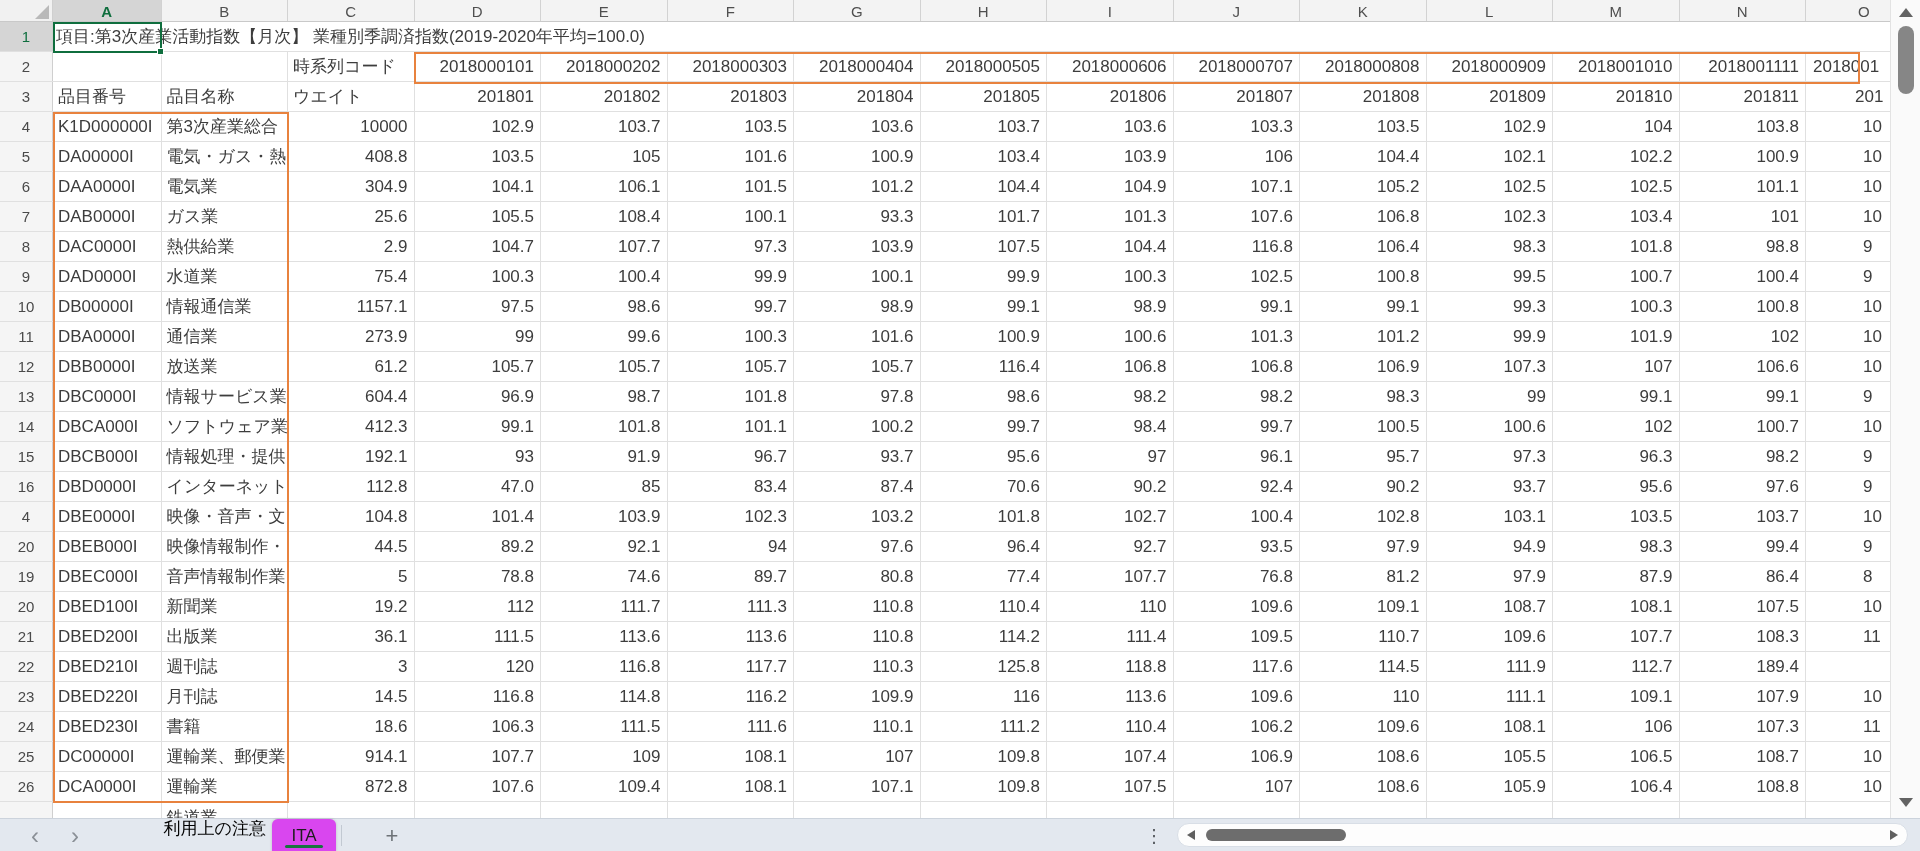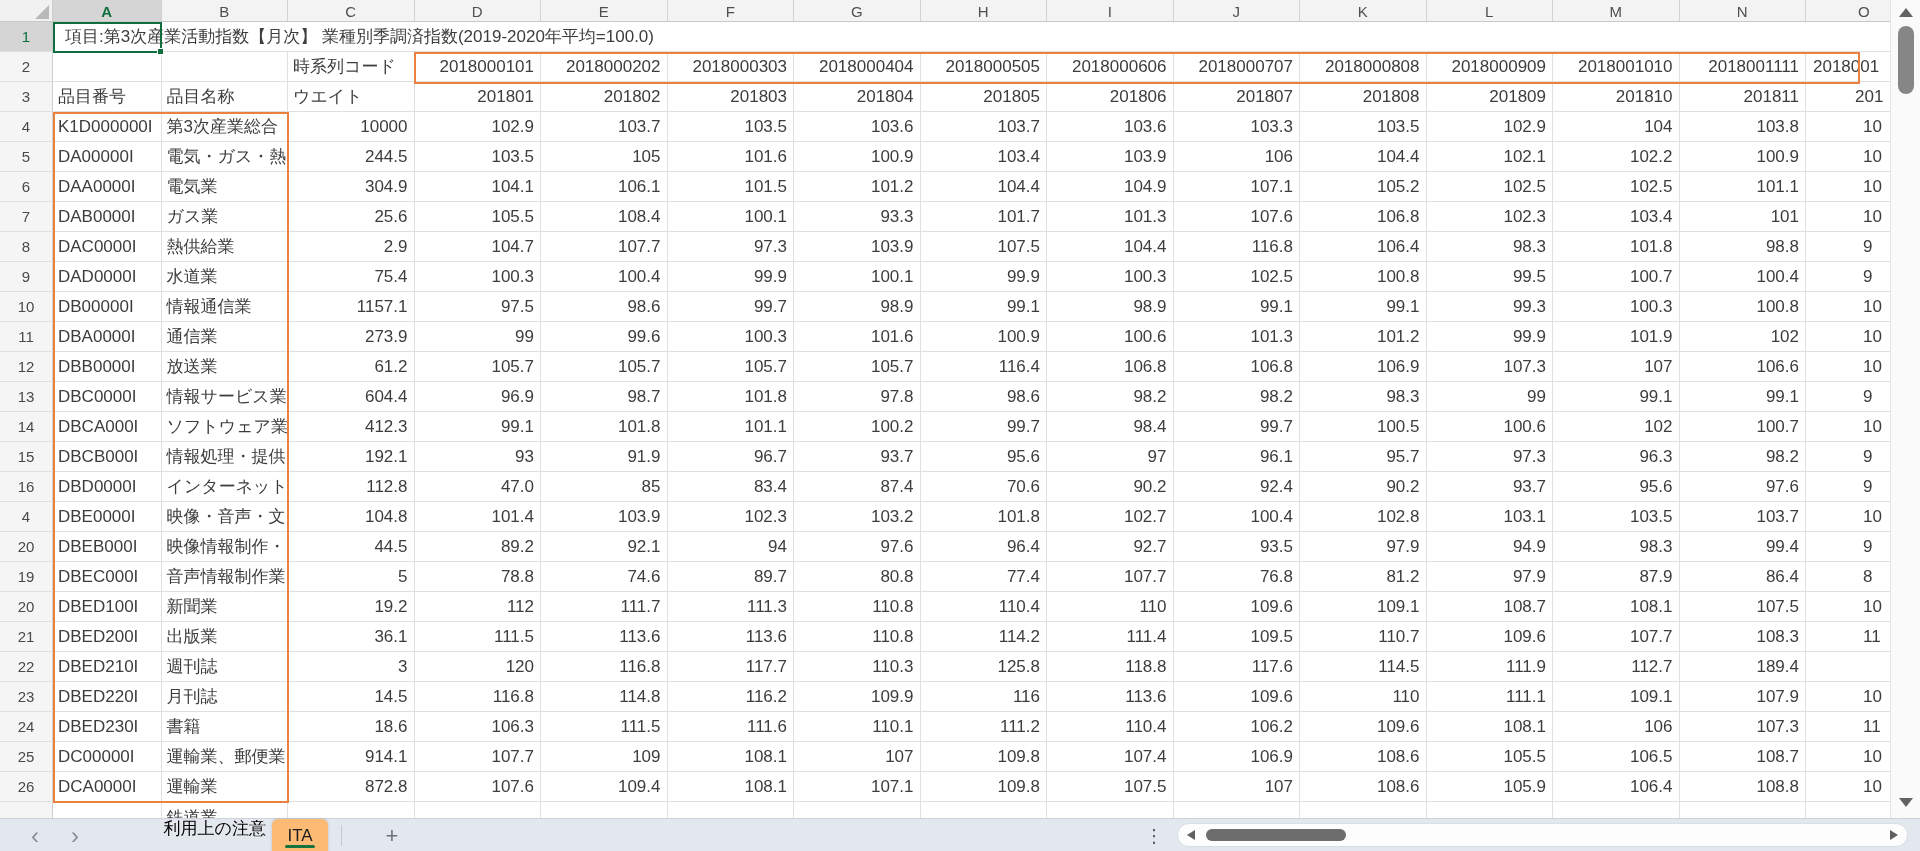--- a/index.html
+++ b/index.html
@@ -25,21 +25,21 @@
   .r{display:flex;height:30px;border-bottom:1px solid var(--grid);background:#fff;}
   .gut{flex:none;width:53px;background:#f5f5f5;border-right:1px solid var(--gridd);display:flex;align-items:center;justify-content:center;font-size:15px;color:#4a4a4a;}
   .gut.sel{background:var(--hsel);color:var(--green);}
   .c{flex:none;height:100%;border-right:1px solid var(--grid);overflow:hidden;white-space:nowrap;font-size:17px;color:var(--txt);display:flex;align-items:center;}
   .c.nb{border-right:none;}
   .num{justify-content:flex-end;padding-right:6px;}
   .txt{justify-content:flex-start;padding-left:5px;}
   .o-cell{border-right:none!important;justify-content:flex-start;}
   .o-code{padding-left:7px;} .o-month{padding-left:49px;} .o-val{padding-left:57px;}
   .titlecell{overflow:visible!important;position:relative;}
-  .titlecell span{position:relative;z-index:3;padding-left:12px;white-space:nowrap;}
+  .titlecell span{position:relative;z-index:3;padding-left:3px;white-space:nowrap;}
   .partial{height:16px;overflow:hidden;border-bottom:none;}
   .partial .c, .partial .gut{height:30px;}
 
   
   .selborder{position:absolute;left:53px;top:22px;width:109px;height:31px;border:2px solid var(--green);z-index:5;pointer-events:none;}
   .fillhandle{position:absolute;right:-4px;bottom:-4px;width:7px;height:7px;background:var(--green);border:1px solid #fff;}
   .obox{position:absolute;border:2px solid var(--orange);z-index:4;pointer-events:none;}
   .obox1{left:414px;top:52px;width:1446px;height:32px;}
   .obox2{left:53px;top:112px;width:236px;height:691px;}
 
@@ -47,21 +47,21 @@
   .vscroll{position:absolute;left:1890px;top:0;width:30px;height:818px;background:#fafafa;border-left:1px solid #e3e3e3;}
   .varrow-up{position:absolute;left:8px;top:8px;width:0;height:0;border-left:7px solid transparent;border-right:7px solid transparent;border-bottom:9px solid #636363;}
   .vthumb{position:absolute;left:7px;top:26px;width:16px;height:68px;background:#868686;border-radius:8px;}
   .varrow-down{position:absolute;left:8px;top:798px;width:0;height:0;border-left:7px solid transparent;border-right:7px solid transparent;border-top:9px solid #636363;}
 
   
   .tabbar{position:absolute;left:0;top:818px;width:1920px;height:33px;background:var(--barbg);border-top:1px solid #ccd3dc;}
   .chev{position:absolute;top:0;height:33px;width:30px;display:flex;align-items:center;justify-content:center;font-size:24px;color:#8a8f96;cursor:pointer;}
   .chev.prev{left:20px;} .chev.next{left:60px;}
   .tab-inactive{position:absolute;left:140px;top:0;width:126px;height:18px;display:flex;align-items:center;justify-content:flex-end;font-size:17px;color:#000000;cursor:pointer;}
-  .tab-active{position:absolute;left:272px;top:0;width:56px;height:33px;background:#fdba74;border-radius:6px 6px 0 0;box-shadow:0 0 3px rgba(0,0,0,.18);display:flex;align-items:center;justify-content:center;font-size:17px;font-weight:500;color:#1d1d1d;cursor:pointer;}
+  .tab-active{position:absolute;left:272px;top:0;width:64px;height:33px;background:#d946ef;border-radius:6px 6px 0 0;box-shadow:0 0 3px rgba(0,0,0,.18);display:flex;align-items:center;justify-content:center;font-size:17px;font-weight:500;color:#1d1d1d;cursor:pointer;}
   .tab-active .uline{position:absolute;left:13px;right:13px;bottom:4px;height:3px;background:#17743f;border-radius:2px;}
   .tabsep{position:absolute;left:341px;top:6px;width:1px;height:21px;background:#c2c9d2;}
   .addtab{position:absolute;left:378px;top:0;width:28px;height:33px;display:flex;align-items:center;justify-content:center;font-size:22px;color:#6d7277;cursor:pointer;}
   .kebab{position:absolute;left:1142px;top:0;width:24px;height:33px;display:flex;align-items:center;justify-content:center;font-size:18px;color:#55595e;letter-spacing:0;cursor:pointer;}
   .hscroll{position:absolute;left:1177px;top:4px;width:731px;height:24px;background:#fdfdfd;border:1px solid #d8dee6;border-radius:12px;}
   .harrow-left{position:absolute;left:9px;top:6px;width:0;height:0;border-top:5px solid transparent;border-bottom:5px solid transparent;border-right:8px solid #5f5f5f;}
   .hthumb{position:absolute;left:28px;top:5px;width:140px;height:12px;background:#6d6d6d;border-radius:6px;}
   .harrow-right{position:absolute;right:9px;top:6px;width:0;height:0;border-top:5px solid transparent;border-bottom:5px solid transparent;border-left:8px solid #5f5f5f;}
 </style>
 </head>
@@ -149,21 +149,21 @@
         <div class="c w-s num">103.5</div>
         <div class="c w-s num">102.9</div>
         <div class="c w-s num">104</div>
         <div class="c w-s num">103.8</div>
         <div class="c w-o o-cell o-val">10</div>
       </div>
       <div class="r">
         <div class="gut">5</div>
         <div class="c w-a txt">DA00000I</div>
         <div class="c w-s txt">電気・ガス・熱</div>
-        <div class="c w-s num">244.5</div>
+        <div class="c w-s num">408.8</div>
         <div class="c w-s num">103.5</div>
         <div class="c w-s num">105</div>
         <div class="c w-s num">101.6</div>
         <div class="c w-s num">100.9</div>
         <div class="c w-s num">103.4</div>
         <div class="c w-s num">103.9</div>
         <div class="c w-s num">106</div>
         <div class="c w-s num">104.4</div>
         <div class="c w-s num">102.1</div>
         <div class="c w-s num">102.2</div>

